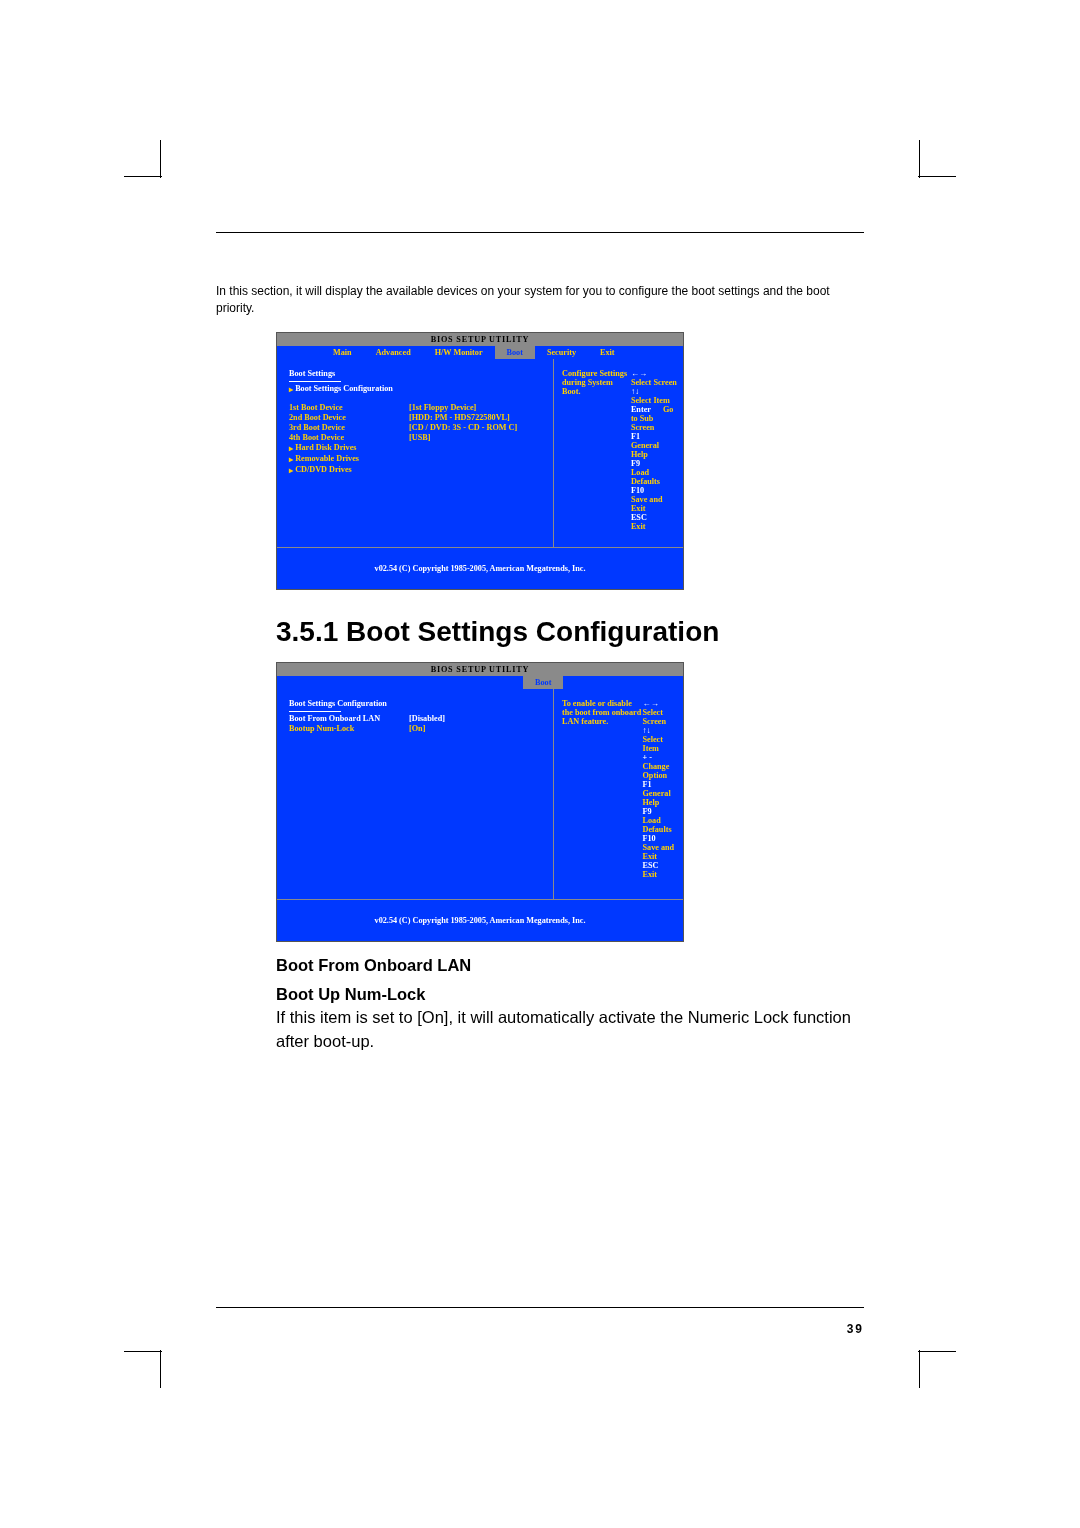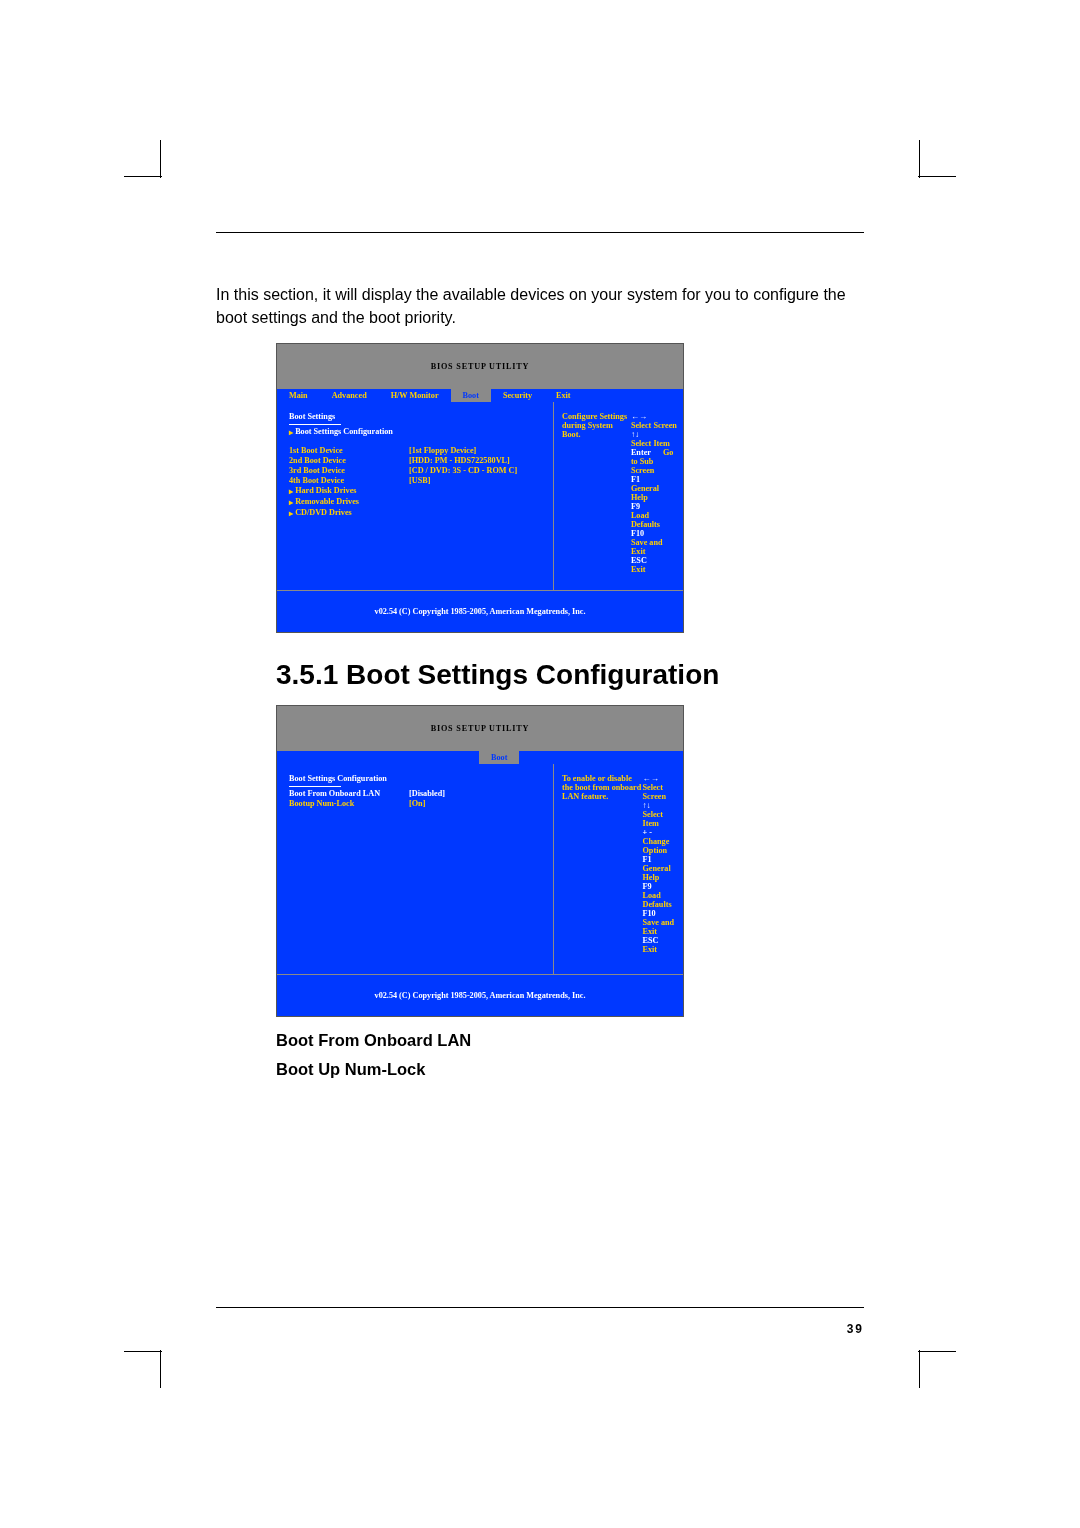--- a/index.html
+++ b/index.html
@@ -41,21 +41,21 @@
     margin-bottom: 10px;
     font-family: "Arial Black", Arial, sans-serif;
   }
   .h2 {
     font-size: 28px;
     font-weight: bold;
     margin: 26px 0 10px 60px;
     font-family: "Arial Black", Arial, sans-serif;
   }
   .para {
-    font-size: 16px;
+    font-size: 12px;
     line-height: 1.45;
     margin-bottom: 10px;
   }
   .strong-para {
     font-weight: bold;
     font-size: 16.5px;
     margin: 10px 0 2px 60px;
   }
   .indent-para {
     font-size: 16.5px;
@@ -69,27 +69,28 @@
     margin: 14px 0 14px 60px;
     border: 1px solid #555;
     font-size: 8.2px;
     font-weight: bold;
     font-family: "Times New Roman", serif;
   }
   .bios-title {
     background: #8a8a8a;
     color: #000;
     text-align: center;
-    padding: 18px 0;
+    padding: 2px 0;
     letter-spacing: 0.8px;
   }
   .bios-tabs {
     display: flex;
     background: #0038ff;
     color: #ffd000;
+    padding-left: 44px;
   }
   .bios-tab {
     padding: 2px 12px;
   }
   .bios-tab.active {
     background: #8a8a8a;
     color: #0038ff;
   }
   .bios-body {
     background: #0038ff;
@@ -249,16 +250,17 @@
             <div><span class="help-key">F10</span><span>Save and Exit</span></div>
             <div><span class="help-key">ESC</span><span>Exit</span></div>
           </div>
         </div>
       </div>
       <div class="bios-foot">v02.54 (C) Copyright 1985-2005, American Megatrends, Inc.</div>
     </div>
 
     <div class="strong-para">Boot From Onboard LAN</div>
     <div class="strong-para">Boot Up Num-Lock</div>
+    <div class="indent-para">If this item is set to [On], it will automatically activate the Numeric Lock function after boot-up.</div>
   </div>
 </div>
 
 <div class="page-num">39</div>
 
 </body></html>

